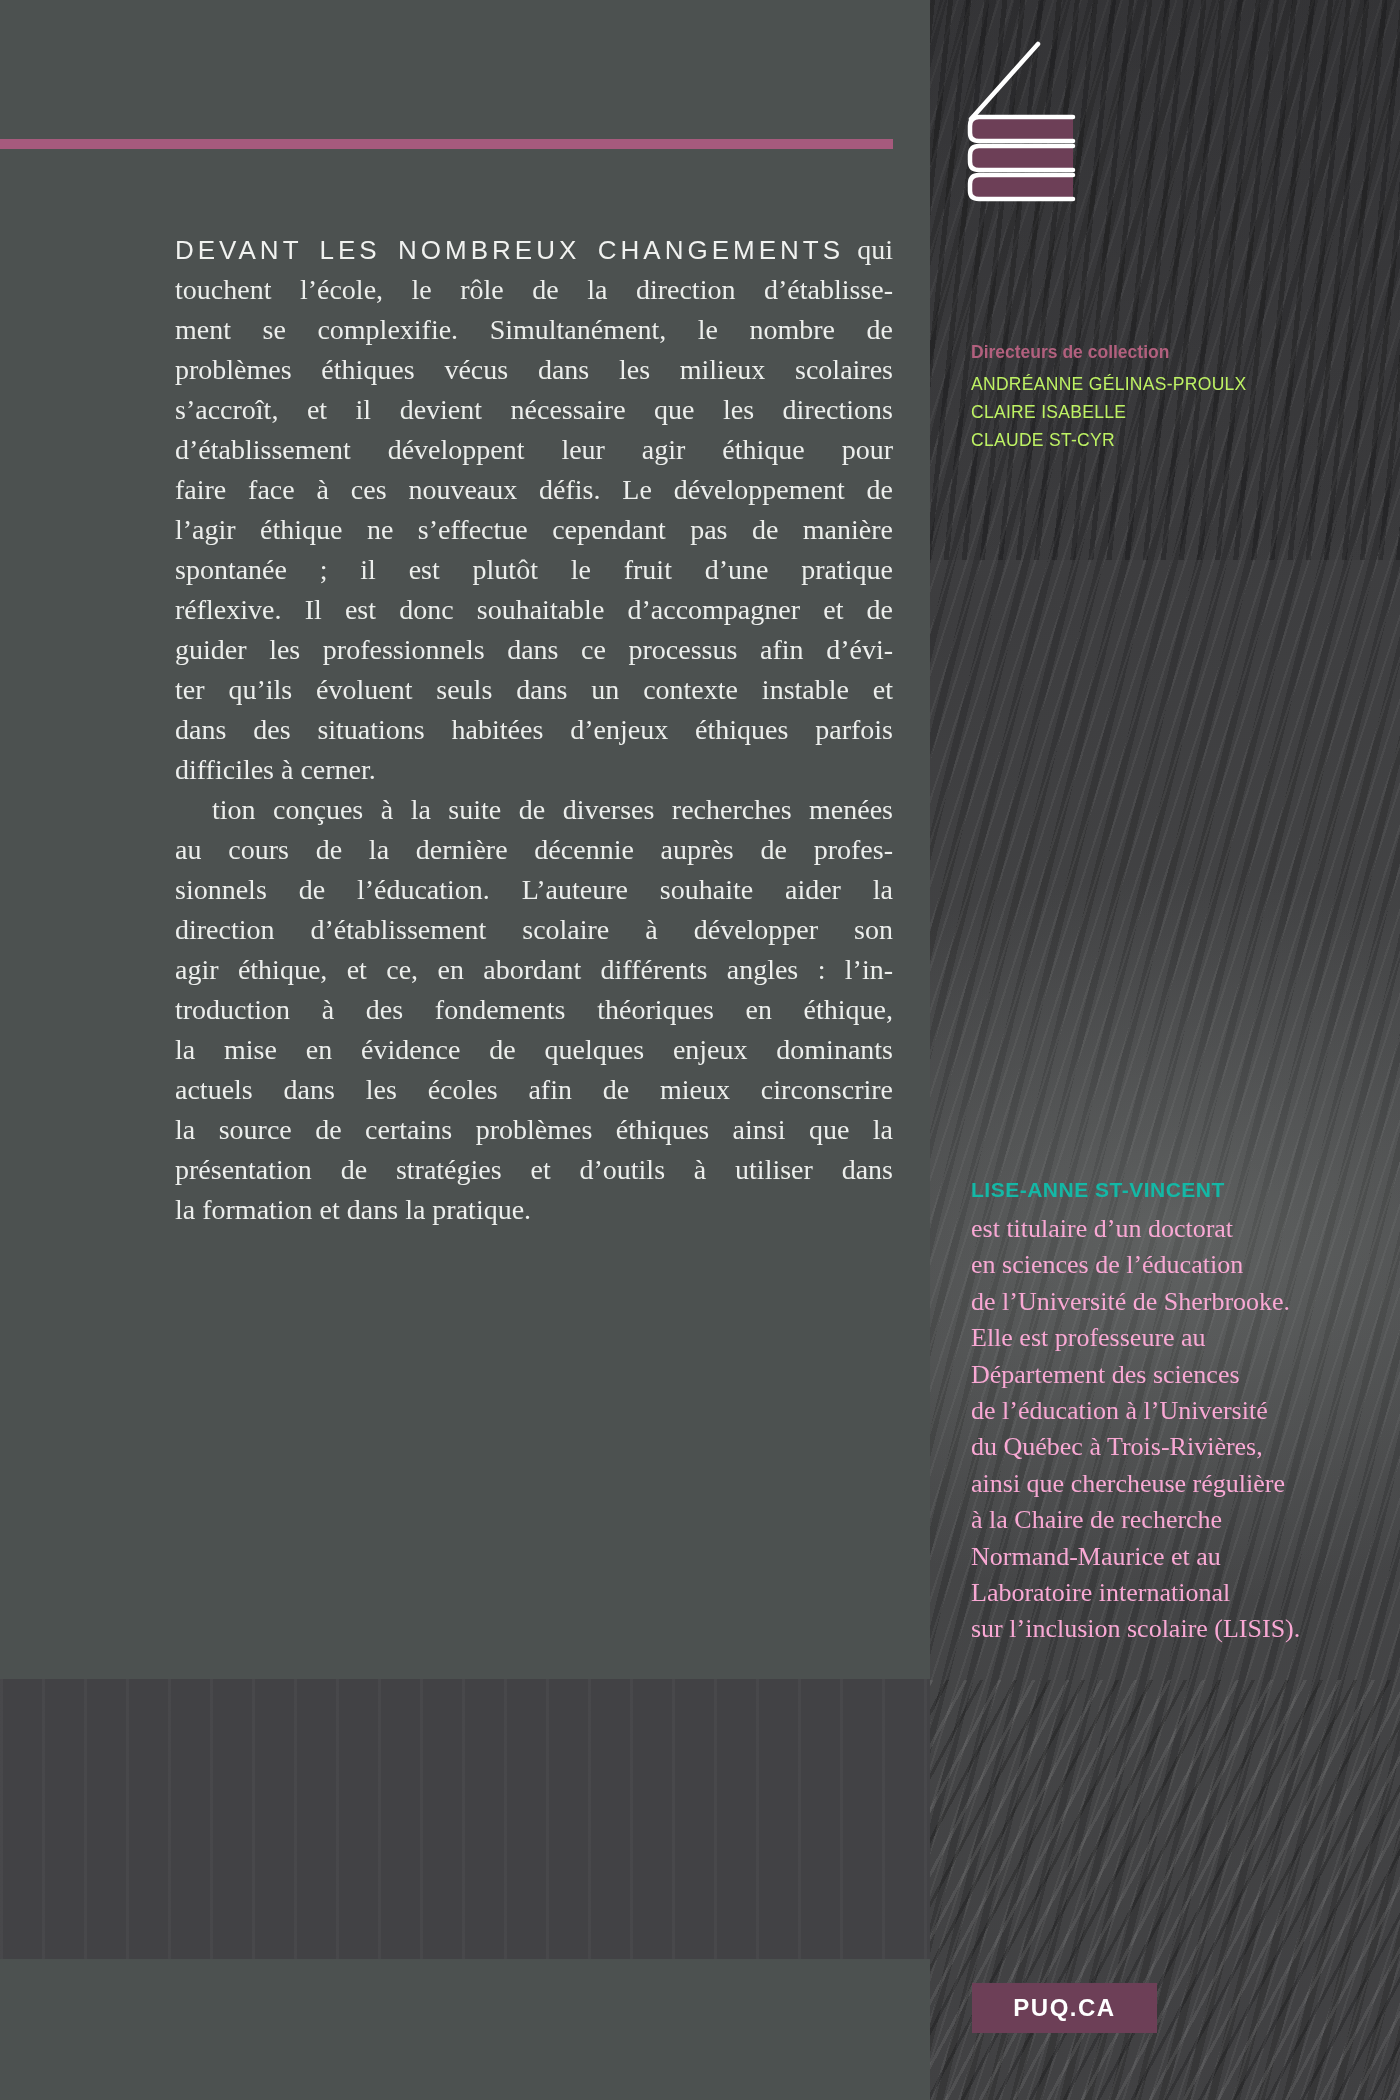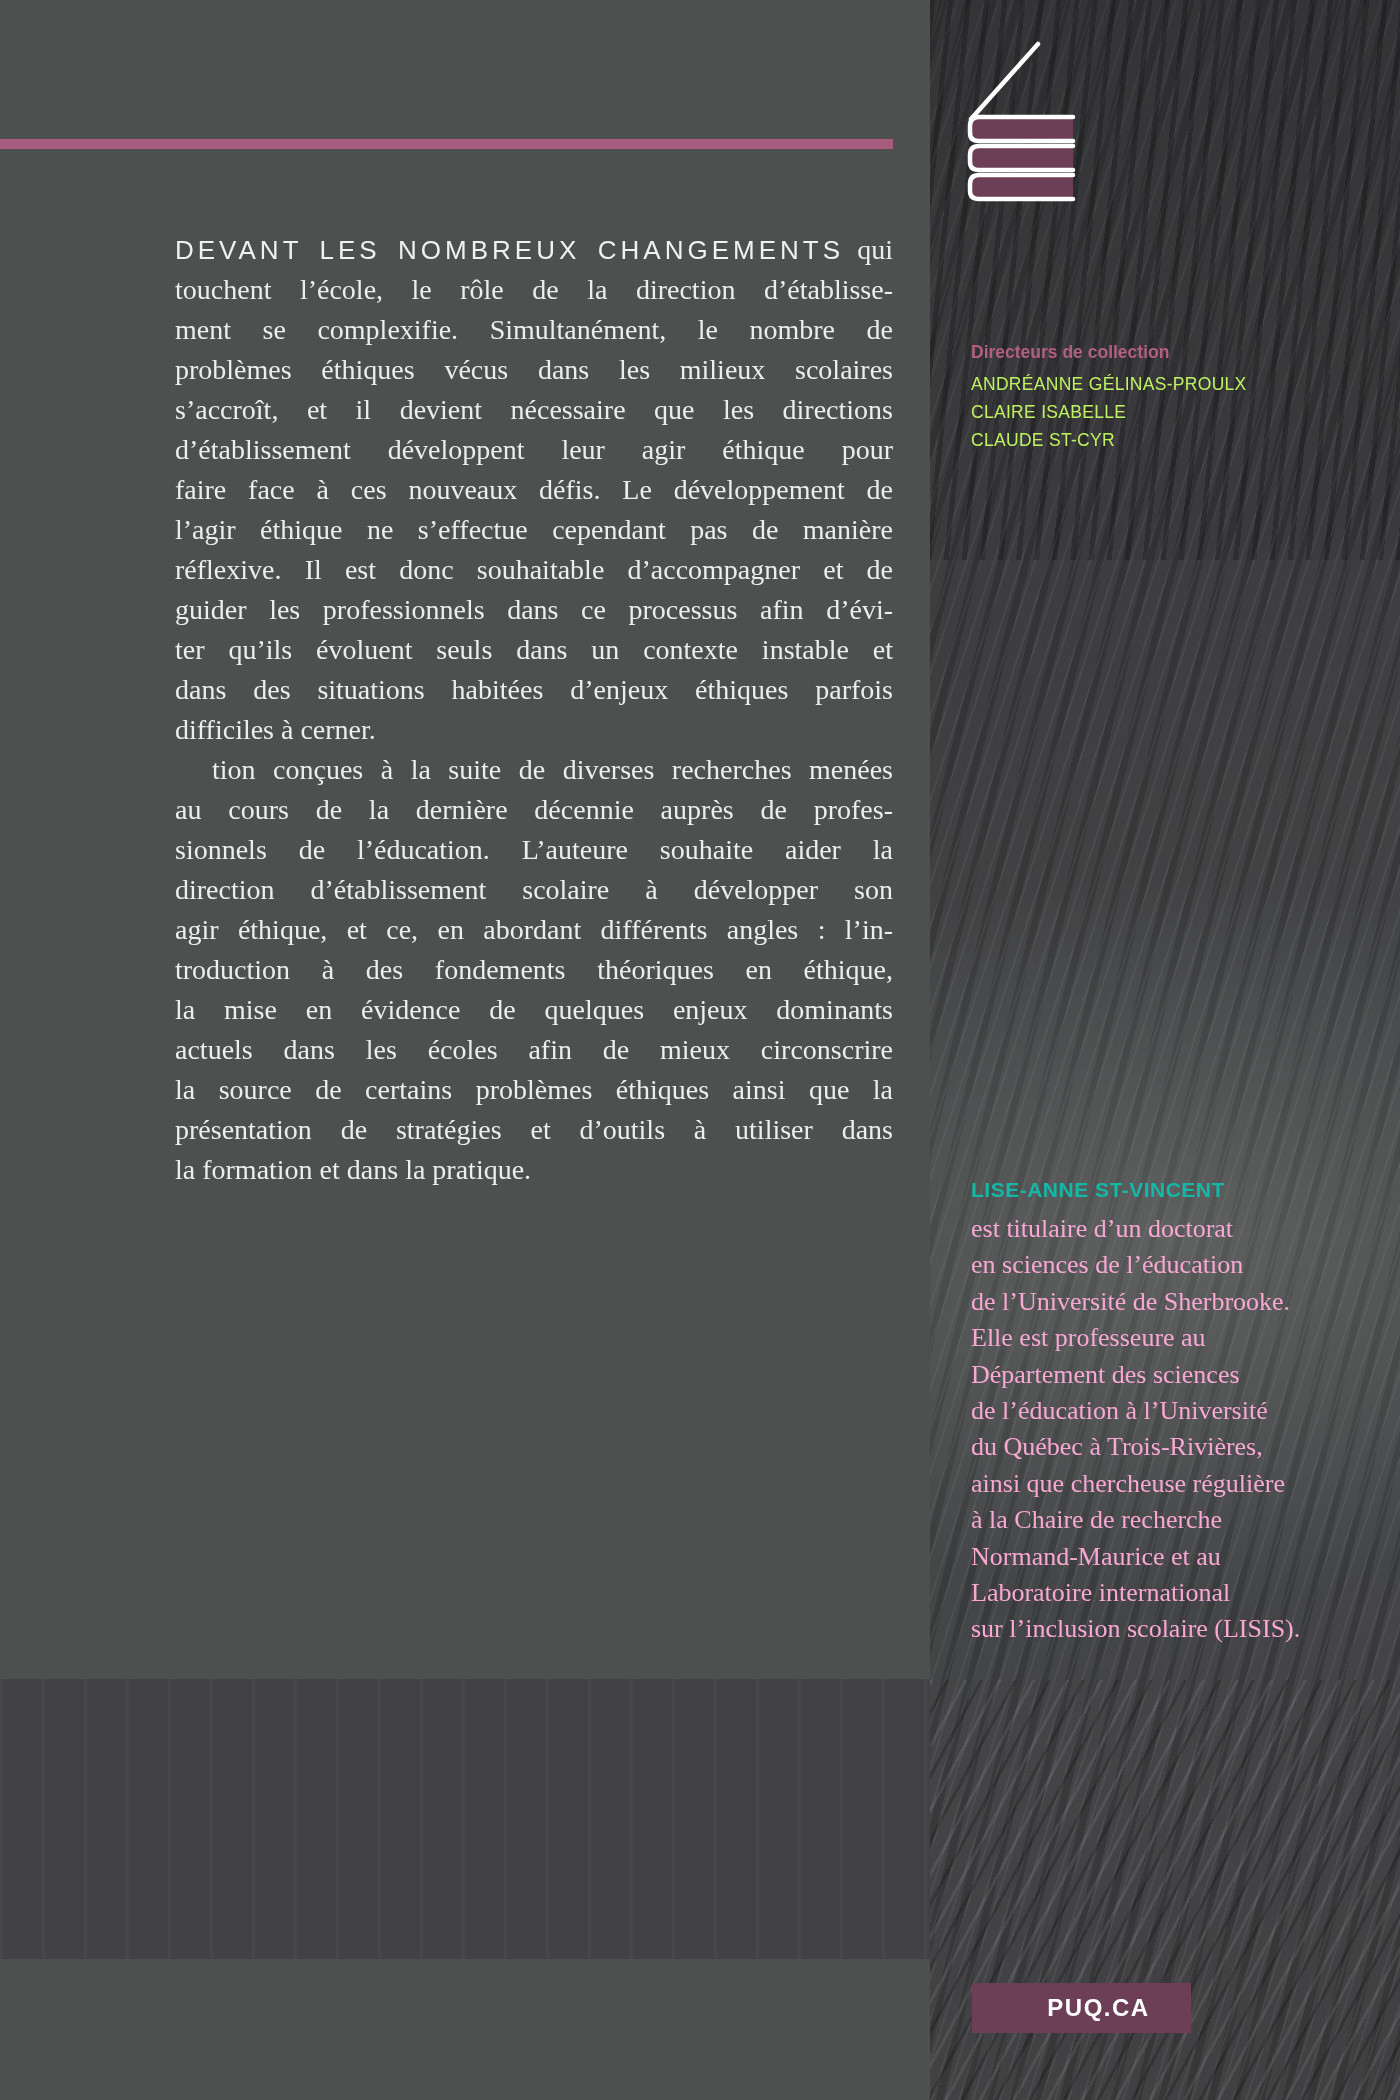--- a/index.html
+++ b/index.html
@@ -75,20 +75,21 @@
       <span>qui</span>
     </div>
     <div class="list para1">
         <div class="jline">touchent l’école, le rôle de la direction d’établisse-</div>
         <div class="jline">ment se complexifie. Simultanément, le nombre de</div>
         <div class="jline">problèmes éthiques vécus dans les milieux scolaires</div>
         <div class="jline">s’accroît, et il devient nécessaire que les directions</div>
         <div class="jline">d’établissement développent leur agir éthique pour</div>
         <div class="jline">faire face à ces nouveaux défis. Le développement de</div>
         <div class="jline">l’agir éthique ne s’effectue cependant pas de manière</div>
+        <div class="jline">spontanée ; il est plutôt le fruit d’une pratique</div>
         <div class="jline">réflexive. Il est donc souhaitable d’accompagner et de</div>
         <div class="jline">guider les professionnels dans ce processus afin d’évi-</div>
         <div class="jline">ter qu’ils évoluent seuls dans un contexte instable et</div>
         <div class="jline">dans des situations habitées d’enjeux éthiques parfois</div>
         <div class="jline">difficiles à cerner.</div>
       </div>
     <div class="list para2">
         <div class="jline">tion conçues à la suite de diverses recherches menées</div>
         <div class="jline">au cours de la dernière décennie auprès de profes-</div>
         <div class="jline">sionnels de l’éducation. L’auteure souhaite aider la</div>
@@ -131,15 +132,15 @@
         <div>de l’éducation à l’Université</div>
         <div>du Québec à Trois-Rivières,</div>
         <div>ainsi que chercheuse régulière</div>
         <div>à la Chaire de recherche</div>
         <div>Normand-Maurice et au</div>
         <div>Laboratoire international</div>
         <div>sur l’inclusion scolaire (LISIS).</div>
       </div>
   </div>
 
-  <div class="puq" style="background: rgb(109, 63, 87); padding-left: 34px;">PUQ.CA</div>
+  <div class="puq" style="background: rgb(109, 63, 87);">PUQ.CA</div>
 
 </div>
 
 </body></html>

